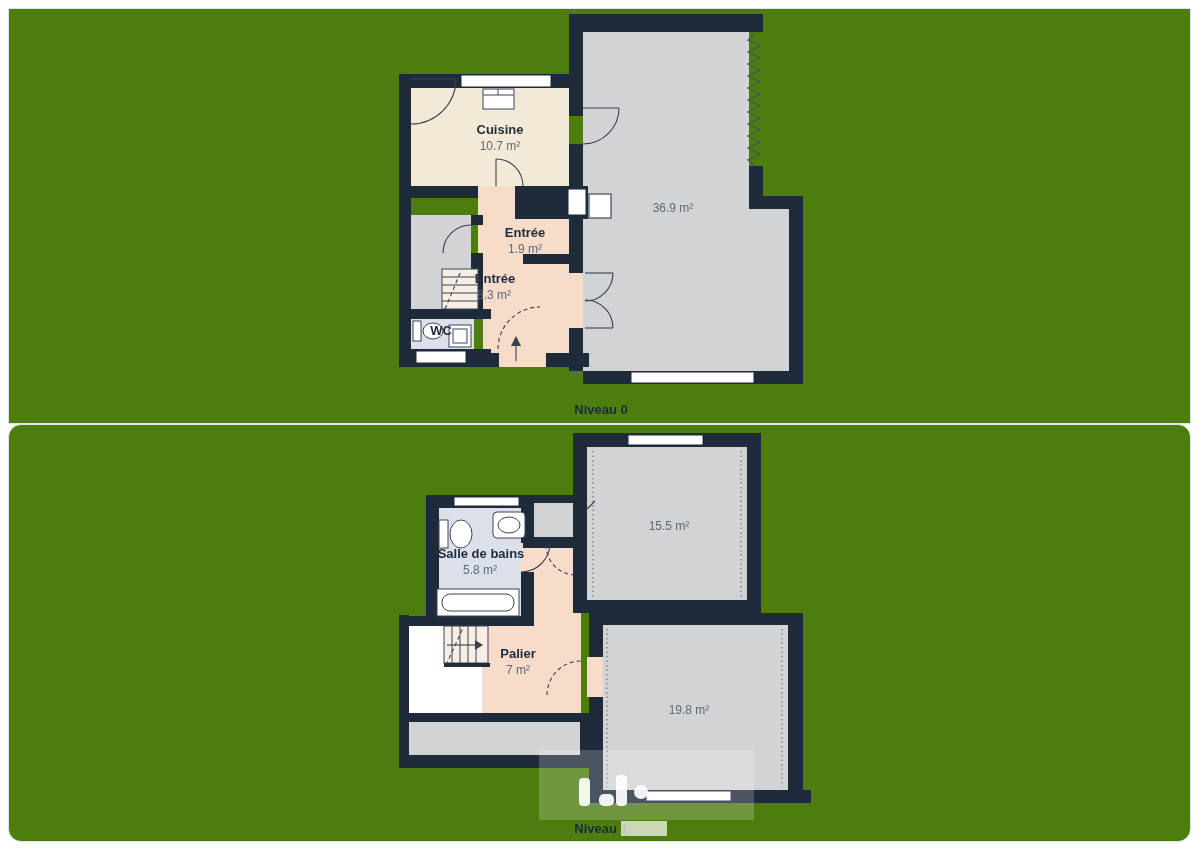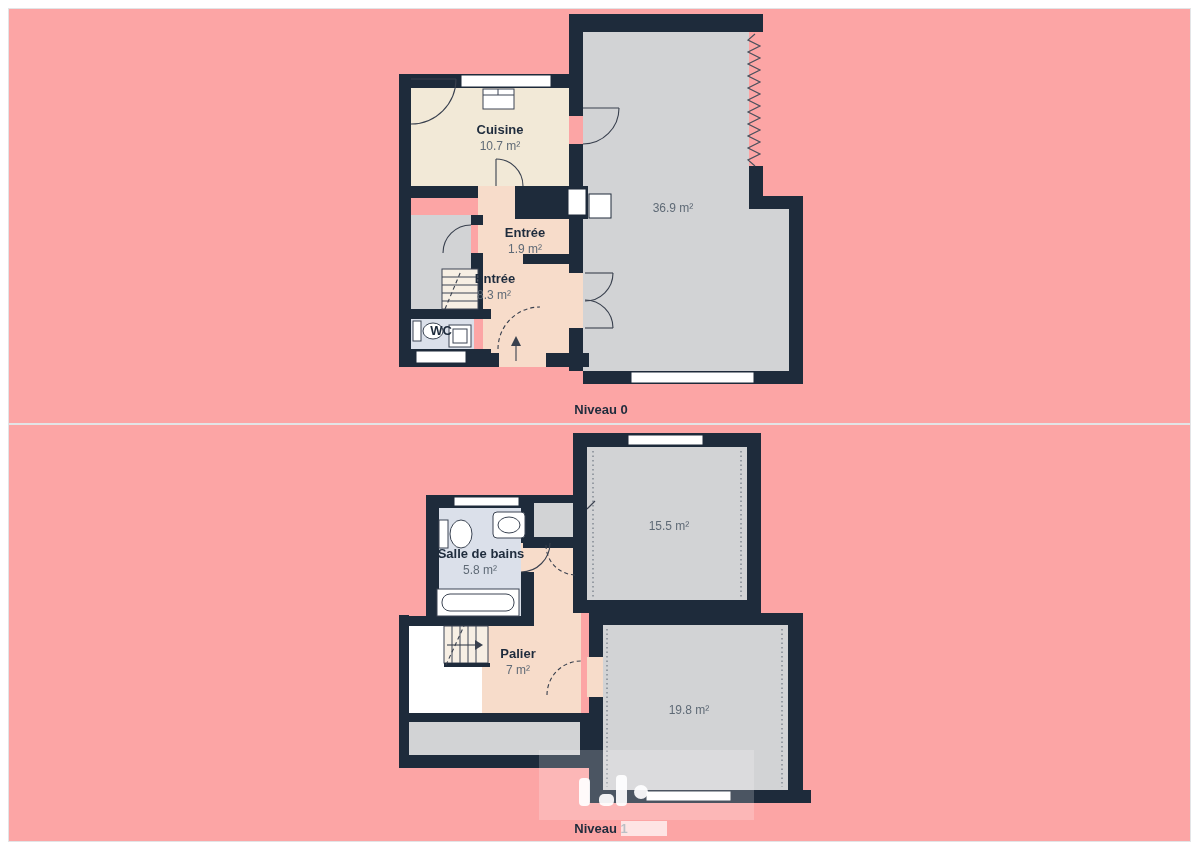--- a/index.html
+++ b/index.html
@@ -1,19 +1,19 @@
 <!DOCTYPE html>
 <html><head>
 <meta charset="utf-8">
 <style>
   html,body{margin:0;padding:0;background:#ffffff;}
   body{width:1200px;height:849px;position:relative;font-family:"Liberation Sans",sans-serif;}
-  .card{position:absolute;left:8px;width:1183px;height:416px;background:#fca5a5;border:1px solid #e3e4e6;box-sizing:border-box;}
+  .card{position:absolute;left:8px;width:1183px;height:416px;background:#4d7c0f;border:1px solid #e3e4e6;box-sizing:border-box;}
   #card0{top:8px;}
-  #card1{top:424px;height:418px;}
+  #card1{top:424px;height:418px;border-radius:13px;}
   svg{display:block;}
   .w{fill:#1e2b3b;}
   .beige{fill:#f2e9d7;}
   .gray{fill:#d2d3d5;}
   .pink{fill:#f7dcca;}
   .blue{fill:#dbe0ea;}
   .white{fill:#ffffff;}
   .win{fill:#ffffff;stroke:#1e2b3b;stroke-width:1;}
   .arc{fill:none;stroke:#39404e;stroke-width:1.1;}
   .arcd{fill:none;stroke:#39404e;stroke-width:1.1;stroke-dasharray:4 3;}

